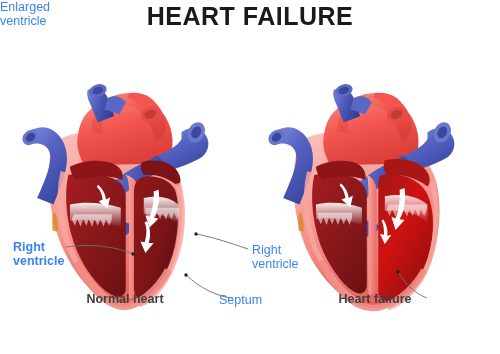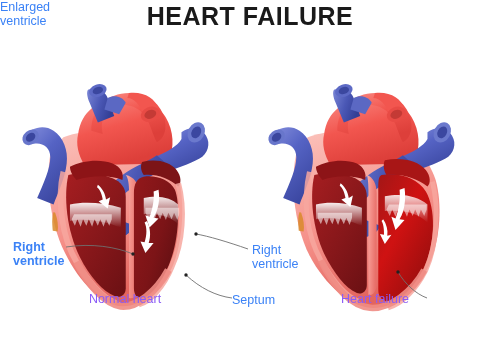--- a/index.html
+++ b/index.html
@@ -14,30 +14,30 @@
     position:absolute;top:2px;left:0;width:500px;text-align:center;
     font-size:25px;font-weight:bold;letter-spacing:0.5px;color:#1a1a1a;
   }
 
   .panel{position:absolute;top:52px;width:250px;height:262px;}
   .panel.left{left:0;}
   .panel.right{left:250px;}
 
   .caption{
     position:absolute;bottom:8px;width:100%;text-align:center;
-    font-size:12.5px;font-weight:normal;color:#8b5cf6;
+    font-size:12.5px;font-weight:bold;color:#404040;
   }
 
   .lbl{
     position:absolute;font-size:12.5px;line-height:14px;color:#3b82f6;
     white-space:pre-line;
   }
   .lbl-right-ventricle{left:13px;top:240px;text-align:left;font-weight:bold;}
   .lbl-left-ventricle{left:252px;top:243px;text-align:left;}
-  .lbl-septum{left:232px;top:293px;text-align:right;}
+  .lbl-septum{left:219px;top:293px;text-align:right;}
 
   svg.art{position:absolute;top:0;left:0;width:500px;height:354px;overflow:visible;}
   .leader{stroke:#6f6f6f;stroke-width:0.9;fill:none;}
   .dot{fill:#222222;}
   .arrow{fill:#ffffff;}
 </style>
 </head>
 <body>
 
 <div id="page">

